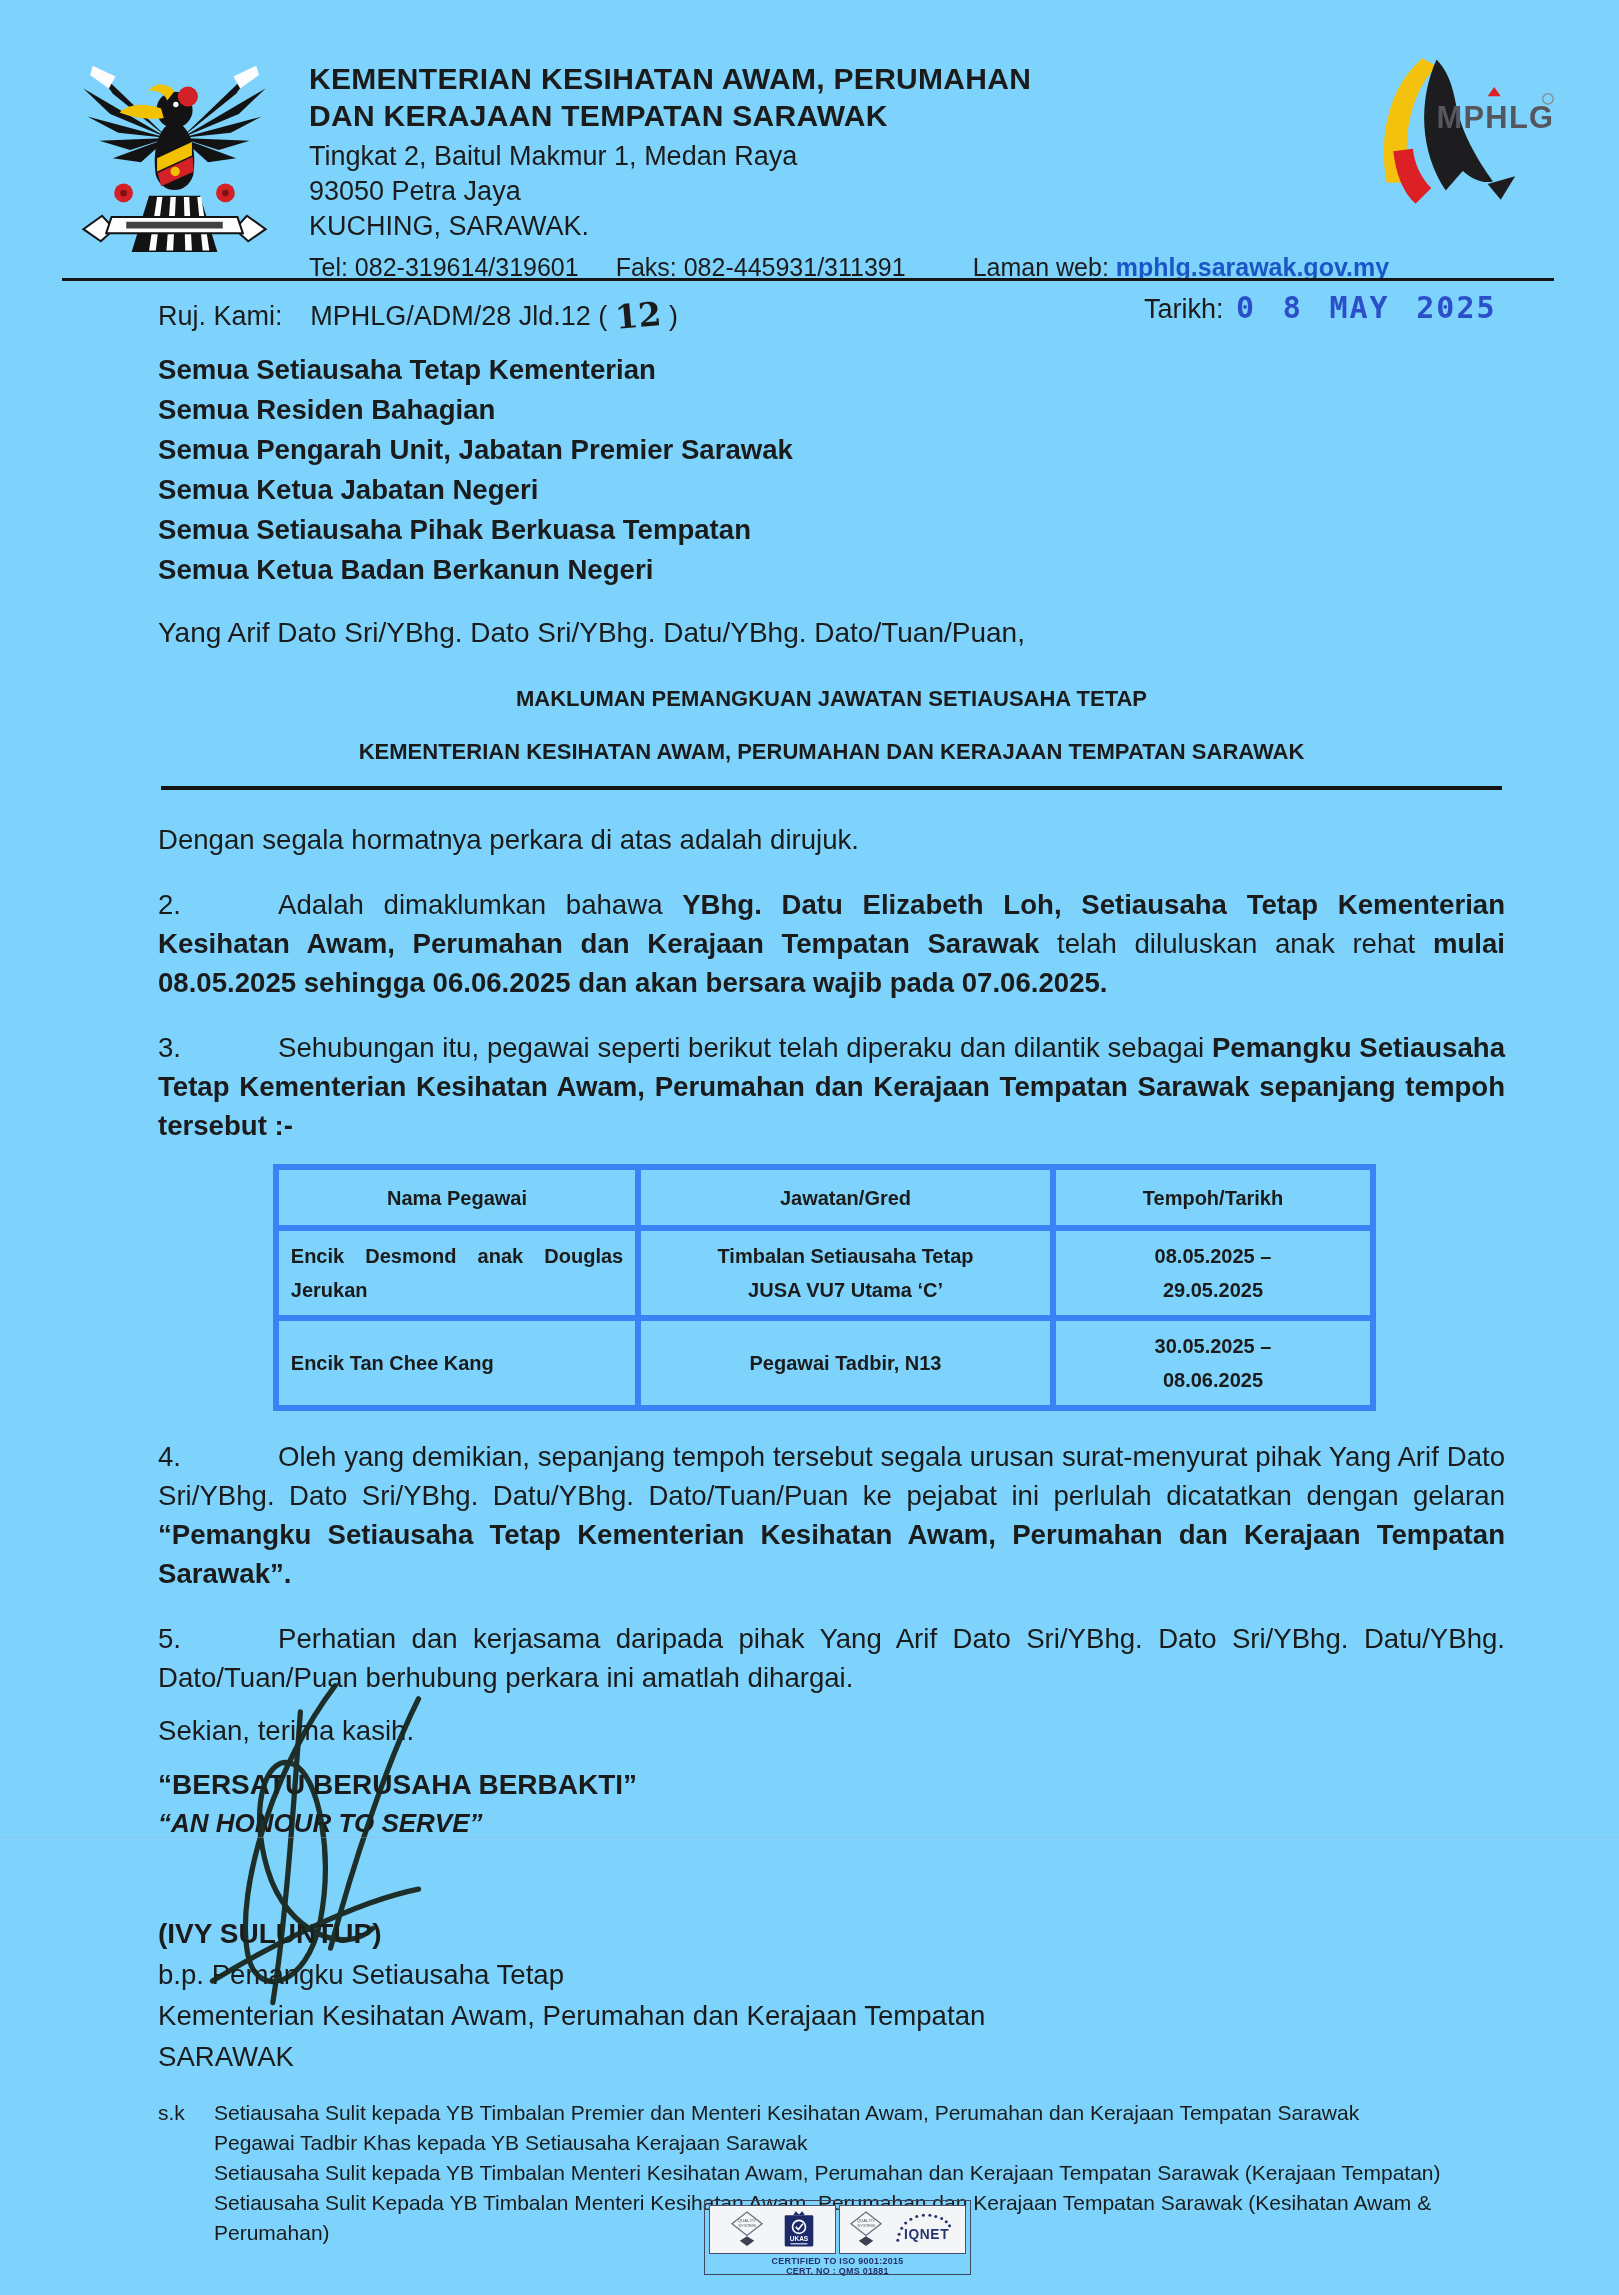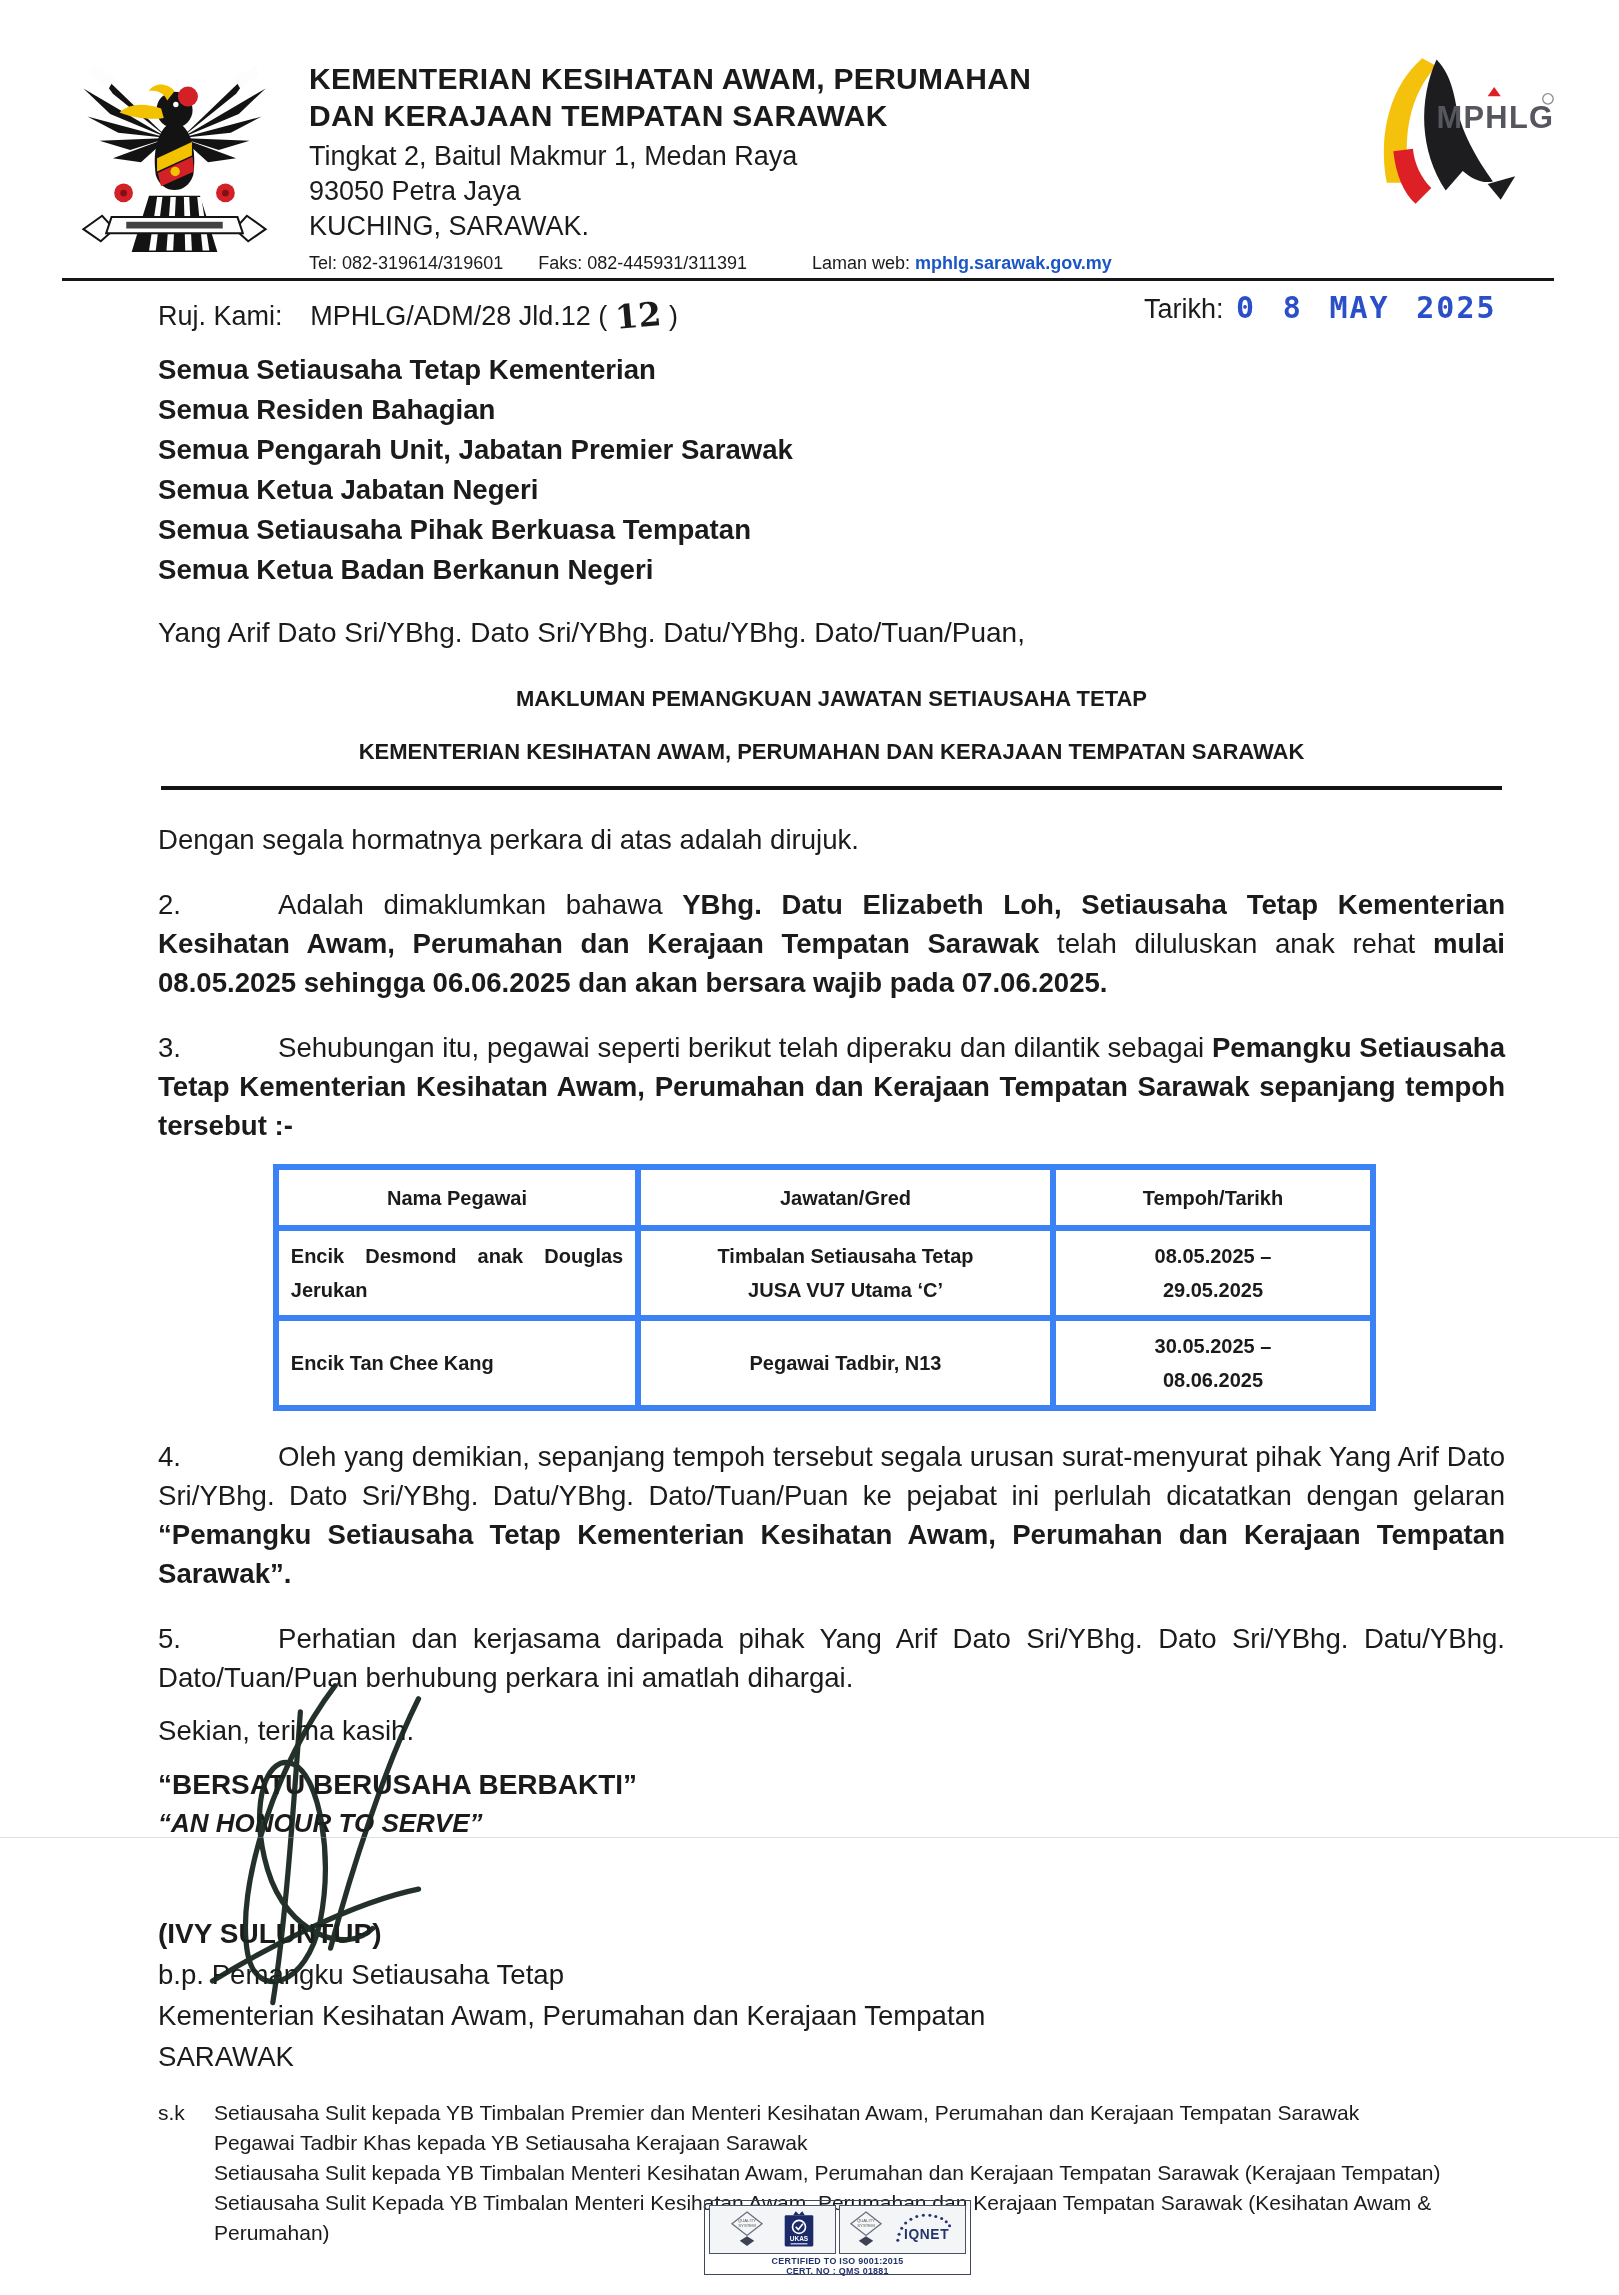--- a/index.html
+++ b/index.html
@@ -1,31 +1,31 @@
 <!DOCTYPE html>
 <html style="font-size:10.5px"><head>
 <meta charset="utf-8">
 <style>
   * { box-sizing: border-box; margin: 0; padding: 0; }
   html,body { background:#d8dadd; }
   .page {
     position: relative;
     width: 1620px; height: 2295px;
-    background: #ffffff;
+    background: #7dd3fc;
     font-family: "Liberation Sans", sans-serif;
     color: #1b1b1b;
     overflow: hidden;
   }
   
   .crest { position:absolute; left:74px; top:55px; width:201px; height:217px; }
   .hdr-text { position:absolute; left:309px; top:60px; width:1037px; }
   .hdr-title { font-size:30px; font-weight:700; line-height:37px; letter-spacing:0.3px; }
   .hdr-addr { font-size:27px; line-height:35px; margin-top:5.3px; }
   .mphlg { position:absolute; left:1359px; top:53px; width:197px; height:154px; }
-  .telline { position:absolute; left:309px; top:253px; font-size:18px; white-space:nowrap; }
+  .telline { position:absolute; left:309px; top:253px; font-size:25px; white-space:nowrap; }
   .telline .gap { display:inline-block; width:30px; }
   .telline .biggap { display:inline-block; width:60px; }
   .weburl { color:#1b56c7; font-weight:600; }
   .rule { position:absolute; left:62px; top:278px; width:1492px; height:2.6px; background:#161616; }
   
   .body { position:absolute; left:158px; top:294px; width:1347px; }
   .refrow { position:relative; height:49px; font-size:27px; }
   .ref-val { margin-left:27.6px; }
   .handwrit { display:inline-block; font-family:"DejaVu Serif", serif; font-size:33px; font-weight:600;
               transform:rotate(-5deg) translateY(2px); margin:0 7.9px; }

